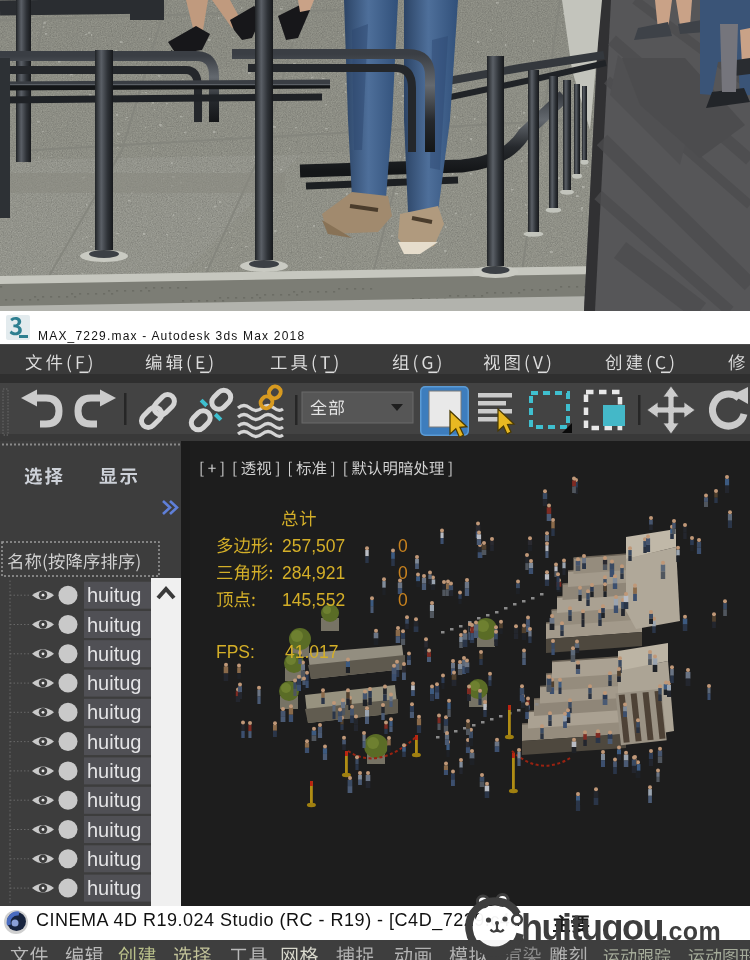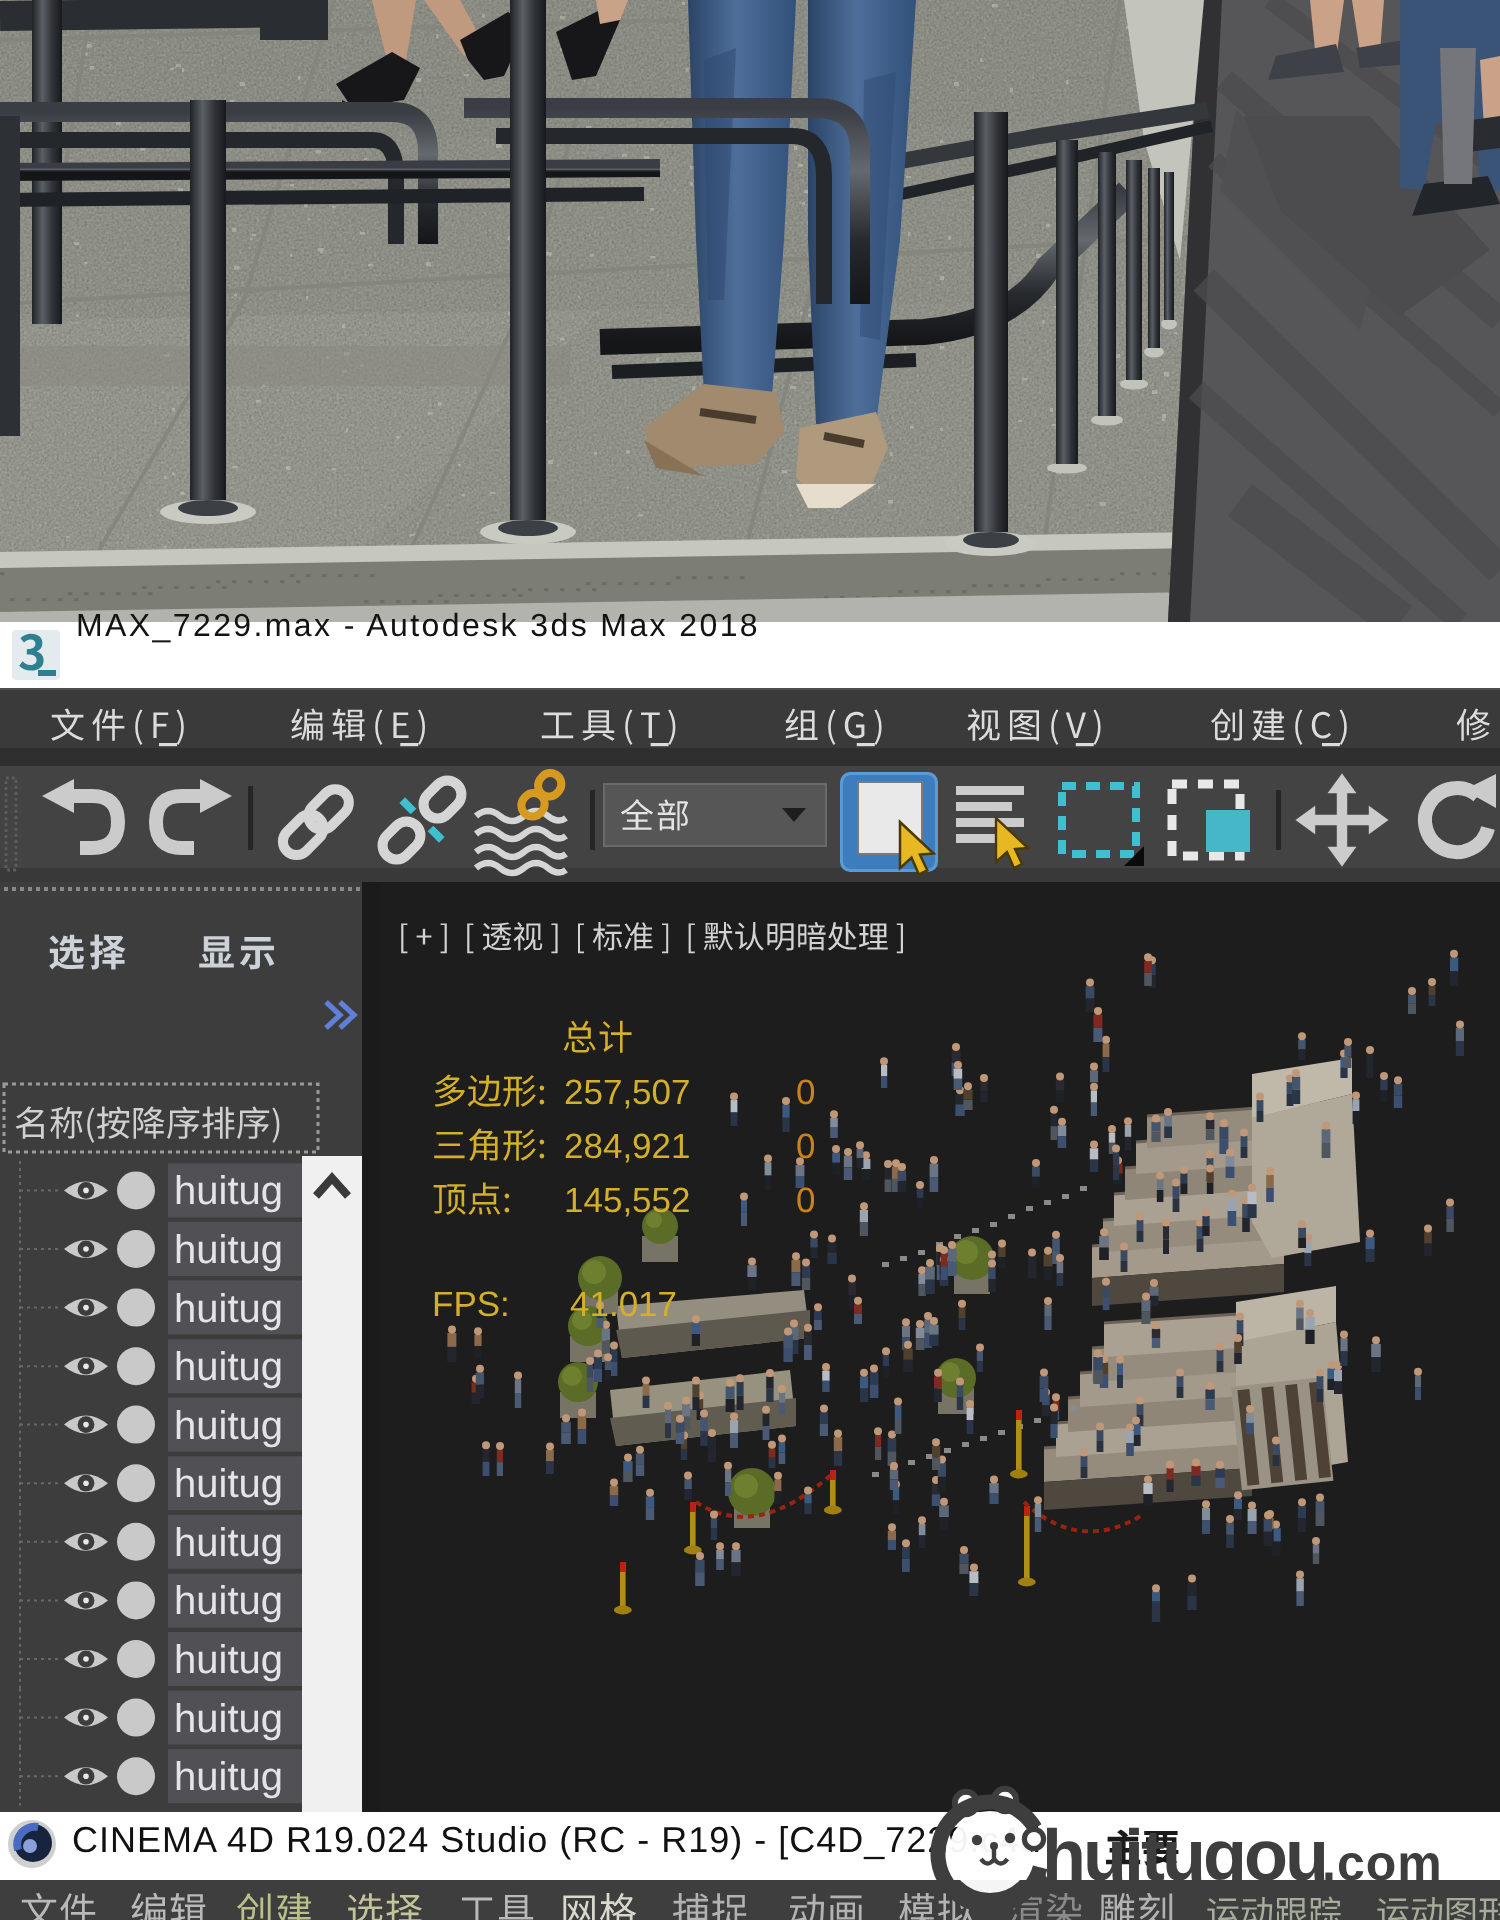--- a/index.html
+++ b/index.html
@@ -897,21 +897,21 @@
     <ellipse cx="584.5" cy="162" rx="4" ry="2.8" fill="#c2c4bc"></ellipse>
     <rect x="582" y="86" width="5" height="74" fill="url(#postg)"></rect>
     <rect x="0" y="58" width="10" height="160" fill="#2d3135"></rect>
   </svg>
 <div class="abs" style="left:0;top:311px;width:750px;height:34px;background:#ffffff;border-bottom:1px solid #4c4c4c;box-sizing:border-box;"></div>
 <div class="abs" style="left:6px;top:315px;width:24px;height:25px;background:#e3ebee;border-radius:2px;"></div>
 <svg class="abs" style="left:6px;top:315px" width="24" height="25" viewBox="0 0 24 25">
     <path transform="translate(3,20)" d="M6.6 0.3C10.0 0.3 12.8 -1.5 12.8 -4.8C12.8 -7.2 11.3 -8.6 9.3 -9.2V-9.3C11.2 -10.1 12.2 -11.4 12.2 -13.4C12.2 -16.4 9.9 -18.1 6.5 -18.1C4.4 -18.1 2.7 -17.3 1.2 -15.9L3.0 -13.8C4.0 -14.7 5.0 -15.3 6.3 -15.3C7.8 -15.3 8.7 -14.5 8.7 -13.1C8.7 -11.5 7.6 -10.4 4.4 -10.4V-7.8C8.2 -7.8 9.3 -6.8 9.3 -5.0C9.3 -3.4 8.0 -2.5 6.2 -2.5C4.6 -2.5 3.3 -3.3 2.3 -4.4L0.6 -2.1C1.9 -0.7 3.8 0.3 6.6 0.3Z" fill="#2e7f90"></path>
     <rect x="13" y="20" width="9" height="3" fill="#2e7f90"></rect>
   </svg>
-<div class="abs" style="left:38px;top:305px;font-size:16px;letter-spacing:1.2px;color:#131313;white-space:nowrap;">MAX_7229.max - Autodesk 3ds Max 2018</div>
+<div class="abs" style="left:38px;top:329px;font-size:12px;letter-spacing:1.2px;color:#131313;white-space:nowrap;">MAX_7229.max - Autodesk 3ds Max 2018</div>
 <div class="abs" style="left:0;top:345px;width:750px;height:38px;background:#3a3a3a;"></div>
 <div class="abs" style="left:0;top:374px;width:750px;height:9px;background:#2f2f2f;"></div>
 <svg class="abs" style="left:0;top:345px" width="750" height="38" viewBox="0 0 750 38">
     <path transform="translate(25,24)" d="M7.4 -14.4C7.9 -13.5 8.5 -12.4 8.7 -11.7L10.2 -12.1C9.9 -12.8 9.3 -14.0 8.8 -14.8ZM0.9 -11.6V-10.3H3.6C4.6 -7.7 6.0 -5.4 7.8 -3.5C5.9 -1.9 3.5 -0.7 0.6 0.1C0.9 0.4 1.3 1.1 1.5 1.4C4.4 0.4 6.8 -0.8 8.8 -2.6C10.8 -0.8 13.1 0.5 16.0 1.3C16.2 0.9 16.6 0.4 16.9 0.1C14.1 -0.6 11.7 -1.9 9.8 -3.5C11.6 -5.3 12.9 -7.6 13.9 -10.3H16.7V-11.6ZM8.8 -4.4C7.2 -6.1 5.9 -8.1 5.0 -10.3H12.4C11.6 -8.0 10.4 -6.0 8.8 -4.4Z M26.0 -6.0V-4.7H31.1V1.4H32.4V-4.7H37.2V-6.0H32.4V-9.8H36.4V-11.1H32.4V-14.5H31.1V-11.1H28.7C29.0 -11.9 29.1 -12.7 29.3 -13.6L28.1 -13.8C27.7 -11.5 26.9 -9.3 25.9 -7.8C26.2 -7.7 26.8 -7.4 27.0 -7.2C27.5 -7.9 27.9 -8.8 28.3 -9.8H31.1V-6.0ZM25.2 -14.6C24.2 -12.0 22.7 -9.4 21.1 -7.6C21.3 -7.4 21.7 -6.7 21.8 -6.4C22.4 -6.9 22.9 -7.6 23.4 -8.4V1.4H24.7V-10.4C25.3 -11.7 25.9 -13.0 26.4 -14.3Z M45.2 3.4 46.2 3.0C44.7 0.5 43.9 -2.5 43.9 -5.4C43.9 -8.4 44.7 -11.4 46.2 -13.9L45.2 -14.3C43.6 -11.7 42.6 -8.9 42.6 -5.4C42.6 -2.0 43.6 0.8 45.2 3.4Z M51.7 0.0H53.3V-5.8H58.2V-7.1H53.3V-11.5H59.1V-12.8H51.7Z M64.3 3.4C65.9 0.8 66.9 -2.0 66.9 -5.4C66.9 -8.9 65.9 -11.7 64.3 -14.3L63.3 -13.9C64.8 -11.4 65.6 -8.4 65.6 -5.4C65.6 -2.5 64.8 0.5 63.3 3.0Z" fill="#dcdcdc"></path>
     <rect x="79.49000000000001" y="26.5" width="9" height="1.6" fill="#dcdcdc"></rect>
     <path transform="translate(145,24)" d="M0.7 -0.9 1.0 0.3C2.5 -0.3 4.3 -1.1 6.1 -1.8L5.8 -2.9C3.9 -2.1 2.0 -1.4 0.7 -0.9ZM1.1 -7.4C1.3 -7.5 1.7 -7.6 3.6 -7.9C2.9 -6.8 2.3 -5.9 2.0 -5.5C1.5 -4.9 1.2 -4.4 0.8 -4.3C0.9 -4.0 1.1 -3.4 1.2 -3.2C1.5 -3.4 2.1 -3.6 5.9 -4.5C5.9 -4.7 5.8 -5.2 5.8 -5.5L2.9 -4.9C4.2 -6.5 5.4 -8.5 6.4 -10.4L5.3 -11.1C5.0 -10.4 4.6 -9.7 4.3 -9.0L2.3 -8.8C3.3 -10.4 4.3 -12.4 5.0 -14.3L3.8 -14.7C3.1 -12.6 2.0 -10.3 1.6 -9.7C1.2 -9.1 1.0 -8.7 0.7 -8.6C0.8 -8.3 1.0 -7.7 1.1 -7.4ZM10.9 -6.1V-3.5H9.5V-6.1ZM11.8 -6.1H13.1V-3.5H11.8ZM8.4 -7.2V1.3H9.5V-2.5H10.9V0.8H11.8V-2.5H13.1V0.8H13.9V-2.5H15.2V0.1C15.2 0.2 15.2 0.3 15.1 0.3C14.9 0.3 14.6 0.3 14.2 0.3C14.4 0.6 14.5 1.0 14.5 1.3C15.2 1.3 15.6 1.2 15.9 1.1C16.2 0.9 16.3 0.6 16.3 0.1V-7.2L15.2 -7.2ZM13.9 -6.1H15.2V-3.5H13.9ZM10.6 -14.5C10.9 -14.0 11.1 -13.3 11.3 -12.8H7.2V-9.0C7.2 -6.3 7.1 -2.4 5.5 0.4C5.8 0.5 6.3 0.9 6.5 1.1C8.1 -1.7 8.4 -5.9 8.5 -8.7H16.1V-12.8H12.8C12.5 -13.4 12.2 -14.2 11.8 -14.8ZM8.5 -11.7H14.9V-9.8H8.5Z M30.1 -13.1H34.8V-11.4H30.1ZM28.9 -14.1V-10.4H36.1V-14.1ZM21.9 -5.8C22.1 -6.0 22.6 -6.1 23.2 -6.1H24.8V-3.5L21.2 -2.9L21.5 -1.6L24.8 -2.3V1.3H26.0V-2.6L28.0 -3.0L27.9 -4.1L26.0 -3.7V-6.1H27.6V-7.2H26.0V-9.9H24.8V-7.2H23.1C23.6 -8.5 24.1 -9.9 24.5 -11.4H27.7V-12.6H24.8C25.0 -13.2 25.1 -13.8 25.2 -14.4L23.9 -14.7C23.8 -14.0 23.7 -13.3 23.5 -12.6H21.3V-11.4H23.2C22.9 -10.0 22.5 -8.8 22.3 -8.4C22.0 -7.6 21.8 -7.1 21.5 -7.0C21.7 -6.7 21.8 -6.1 21.9 -5.8ZM34.8 -8.3V-6.8H30.3V-8.3ZM27.5 -1.3 27.7 -0.1 34.8 -0.7V1.4H36.0V-0.8L37.3 -0.9L37.3 -2.0L36.0 -1.9V-8.3H37.2V-9.4H27.9V-8.3H29.1V-1.4ZM34.8 -5.8V-4.2H30.3V-5.8ZM34.8 -3.2V-1.8L30.3 -1.5V-3.2Z M45.2 3.4 46.2 3.0C44.7 0.5 43.9 -2.5 43.9 -5.4C43.9 -8.4 44.7 -11.4 46.2 -13.9L45.2 -14.3C43.6 -11.7 42.6 -8.9 42.6 -5.4C42.6 -2.0 43.6 0.8 45.2 3.4Z M51.7 0.0H59.3V-1.4H53.3V-6.1H58.2V-7.4H53.3V-11.5H59.1V-12.8H51.7Z M65.0 3.4C66.6 0.8 67.5 -2.0 67.5 -5.4C67.5 -8.9 66.6 -11.7 65.0 -14.3L64.0 -13.9C65.5 -11.4 66.2 -8.4 66.2 -5.4C66.2 -2.5 65.5 0.5 64.0 3.0Z" fill="#dcdcdc"></path>
     <rect x="200.1375" y="26.5" width="9" height="1.6" fill="#dcdcdc"></rect>
     <path transform="translate(270,24)" d="M0.9 -1.3V0.1H16.6V-1.3H9.4V-11.4H15.8V-12.7H1.8V-11.4H8.0V-1.3Z M31.1 -1.5C33.0 -0.6 35.1 0.6 36.3 1.4L37.3 0.4C36.0 -0.4 33.9 -1.5 31.9 -2.4ZM26.2 -2.3C25.2 -1.4 23.0 -0.2 21.2 0.5C21.5 0.7 22.0 1.1 22.2 1.4C23.9 0.7 26.1 -0.4 27.5 -1.5ZM24.2 -13.9V-3.7H21.4V-2.5H37.1V-3.7H34.5V-13.9ZM25.5 -3.7V-5.3H33.2V-3.7ZM25.5 -10.3H33.2V-8.8H25.5ZM25.5 -11.3V-12.8H33.2V-11.3ZM25.5 -7.8H33.2V-6.2H25.5Z M45.2 3.4 46.2 3.0C44.7 0.5 43.9 -2.5 43.9 -5.4C43.9 -8.4 44.7 -11.4 46.2 -13.9L45.2 -14.3C43.6 -11.7 42.6 -8.9 42.6 -5.4C42.6 -2.0 43.6 0.8 45.2 3.4Z M54.3 0.0H56.0V-11.5H59.9V-12.8H50.5V-11.5H54.3Z M65.1 3.4C66.7 0.8 67.7 -2.0 67.7 -5.4C67.7 -8.9 66.7 -11.7 65.1 -14.3L64.1 -13.9C65.6 -11.4 66.4 -8.4 66.4 -5.4C66.4 -2.5 65.6 0.5 64.1 3.0Z" fill="#dcdcdc"></path>
     <rect x="325.3125" y="26.5" width="9" height="1.6" fill="#dcdcdc"></rect>
     <path transform="translate(392,24)" d="M0.8 -1.0 1.1 0.2C2.7 -0.2 4.9 -0.7 7.0 -1.3L6.9 -2.4C4.7 -1.9 2.3 -1.3 0.8 -1.0ZM8.4 -13.8V-0.2H6.7V1.0H16.8V-0.2H15.3V-13.8ZM9.7 -0.2V-3.6H14.0V-0.2ZM9.7 -8.2H14.0V-4.8H9.7ZM9.7 -9.4V-12.6H14.0V-9.4ZM1.2 -7.4C1.4 -7.5 1.8 -7.6 4.2 -7.9C3.4 -6.8 2.6 -5.9 2.3 -5.5C1.7 -4.9 1.2 -4.4 0.9 -4.4C1.0 -4.0 1.2 -3.4 1.3 -3.2C1.6 -3.4 2.3 -3.6 7.0 -4.5C7.0 -4.8 7.0 -5.3 7.0 -5.6L3.2 -4.9C4.6 -6.5 6.1 -8.4 7.3 -10.3L6.2 -11.0C5.8 -10.3 5.4 -9.7 5.0 -9.1L2.5 -8.8C3.6 -10.3 4.7 -12.3 5.6 -14.2L4.4 -14.7C3.6 -12.6 2.2 -10.3 1.8 -9.7C1.4 -9.1 1.1 -8.7 0.7 -8.6C0.9 -8.3 1.1 -7.7 1.2 -7.4Z M24.7 3.4 25.7 3.0C24.2 0.5 23.4 -2.5 23.4 -5.4C23.4 -8.4 24.2 -11.4 25.7 -13.9L24.7 -14.3C23.1 -11.7 22.1 -8.9 22.1 -5.4C22.1 -2.0 23.1 0.8 24.7 3.4Z M36.2 0.2C37.9 0.2 39.4 -0.4 40.2 -1.3V-6.7H36.0V-5.3H38.7V-1.9C38.2 -1.5 37.3 -1.2 36.4 -1.2C33.6 -1.2 32.1 -3.2 32.1 -6.5C32.1 -9.7 33.8 -11.6 36.4 -11.6C37.6 -11.6 38.5 -11.1 39.1 -10.4L40.0 -11.5C39.3 -12.3 38.1 -13.1 36.3 -13.1C32.9 -13.1 30.4 -10.6 30.4 -6.4C30.4 -2.2 32.8 0.2 36.2 0.2Z M46.2 3.4C47.8 0.8 48.8 -2.0 48.8 -5.4C48.8 -8.9 47.8 -11.7 46.2 -14.3L45.2 -13.9C46.7 -11.4 47.5 -8.4 47.5 -5.4C47.5 -2.5 46.7 0.5 45.2 3.0Z" fill="#dcdcdc"></path>

